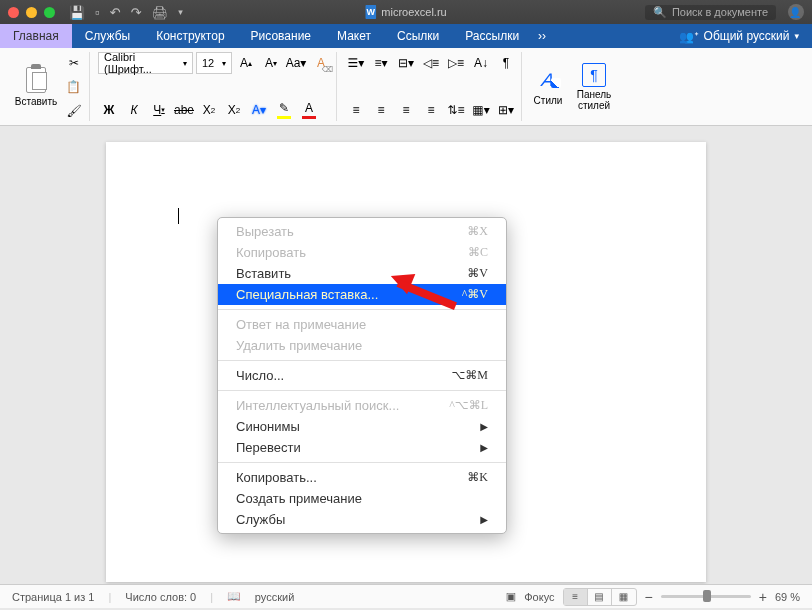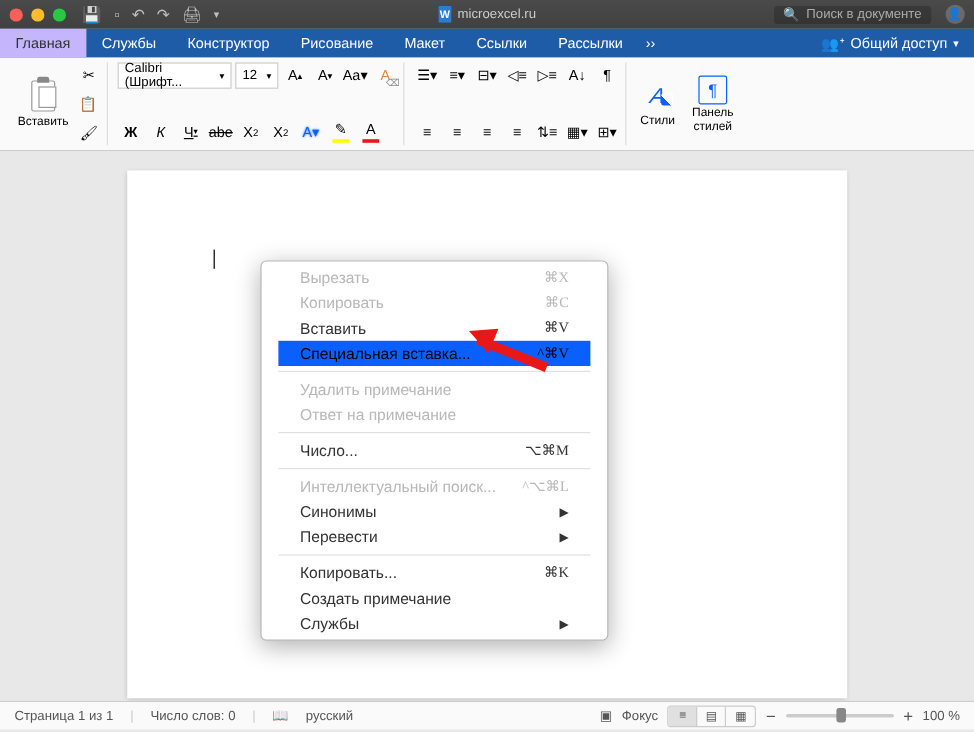--- a/index.html
+++ b/index.html
@@ -32,24 +32,24 @@
 .biglbl{font-size:10px;text-align:center;line-height:11px}
 .clipboard-icon{width:28px;height:28px;position:relative}
 .clip-board{width:20px;height:26px;background:#fff;border:1px solid #999;border-radius:2px;position:absolute;left:4px;top:1px}
 .clip-tab{width:10px;height:5px;background:#888;border-radius:2px 2px 0 0;position:absolute;left:9px;top:-2px}
 .clip-doc{width:15px;height:18px;background:#fff;border:1px solid #999;position:absolute;left:10px;top:6px}
 
 .workspace{height:458px;background:#e8e8e8;display:flex;justify-content:center;align-items:flex-start;padding-top:16px;overflow:hidden}
 .page{width:600px;height:440px;background:#fff;box-shadow:0 1px 4px rgba(0,0,0,.2);position:relative}
 .cursor{position:absolute;left:72px;top:66px;width:1px;height:16px;background:#000}
 
-.context-menu{position:absolute;left:217px;top:217px;width:290px;background:#fff;border:1px solid #b8b8b8;border-radius:5px;box-shadow:0 5px 20px rgba(0,0,0,.3);font-size:13px;padding:3px 14px}
+.context-menu{position:absolute;left:217px;top:217px;width:290px;background:#fff;border:1px solid #b8b8b8;border-radius:5px;box-shadow:0 5px 20px rgba(0,0,0,.3);font-size:13px;padding:3px 0}
 .cm-item{display:flex;justify-content:space-between;align-items:center;padding:3px 18px;cursor:pointer;color:#333}
 .cm-item.disabled{color:#b8b8b8;cursor:default}
-.cm-item.selected{background:#0a60ff;color:#000000}
+.cm-item.selected{background:#0a60ff;color:#fef9c3}
 .cm-shortcut{font-size:12px;font-family:-apple-system}
 .cm-sep{height:1px;background:#e0e0e0;margin:4px 0}
 .cm-arrow{font-size:10px}
 
 .arrow{position:absolute;left:398px;top:279px;pointer-events:none}
 .arrow-line{width:62px;height:8px;background:#e81818;transform:rotate(22deg);transform-origin:left center}
 .arrow-head{position:absolute;left:-8px;top:-10px;width:0;height:0;border-right:22px solid #e81818;border-top:11px solid transparent;border-bottom:11px solid transparent;transform:rotate(22deg)}
 
 .statusbar{height:24px;background:#fafafa;border-top:1px solid #ccc;display:flex;align-items:center;padding:0 12px;font-size:11px;color:#555;gap:14px}
 .sb-sep{color:#ccc}
@@ -104,21 +104,21 @@
   <div class="tab active">Главная</div>
   <div class="tab">Службы</div>
   <div class="tab">Конструктор</div>
   <div class="tab">Рисование</div>
   <div class="tab">Макет</div>
   <div class="tab">Ссылки</div>
   <div class="tab">Рассылки</div>
   <span style="padding:0 6px;cursor:pointer">››</span>
   <div class="share-btn">
     <span>👥⁺</span>
-    <span>Общий доступ</span>
+    <span>Общий русский</span>
     <span style="font-size:9px">▾</span>
   </div>
 </div>
 
 <div class="ribbon">
   <div class="rgroup">
     <div style="display:flex;gap:3px;height:100%">
       <div class="bigbtn" style="width:48px">
         <div class="clipboard-icon">
             <div class="clip-board"></div>
@@ -219,24 +219,24 @@
     <div class="cm-item">
       <span>Вставить</span>
       <span class="cm-shortcut">⌘V</span>
     </div>
     <div class="cm-item selected">
       <span>Специальная вставка...</span>
       <span class="cm-shortcut">^⌘V</span>
     </div>
     <div class="cm-sep"></div>
     <div class="cm-item disabled">
+      <span>Ответ на примечание</span>
+    </div>
+    <div class="cm-item disabled">
       <span>Удалить примечание</span>
-    </div>
-    <div class="cm-item disabled">
-      <span>Ответ на примечание</span>
     </div>
     <div class="cm-sep"></div>
     <div class="cm-item">
       <span>Число...</span>
       <span class="cm-shortcut">⌥⌘M</span>
     </div>
     <div class="cm-sep"></div>
     <div class="cm-item disabled">
       <span>Интеллектуальный поиск...</span>
       <span class="cm-shortcut">^⌥⌘L</span>
@@ -281,15 +281,15 @@
     <div class="view-btns">
       <div class="view-btn">≡</div>
       <div class="view-btn">▤</div>
       <div class="view-btn">▦</div>
     </div>
     <span style="font-size:14px">−</span>
     <div class="zoom-slider">
         <div class="zoom-thumb"></div>
       </div>
     <span style="font-size:14px">+</span>
-    <span>100 %</span>
+    <span>69 %</span>
   </div>
 </div>
 
 </body></html>

